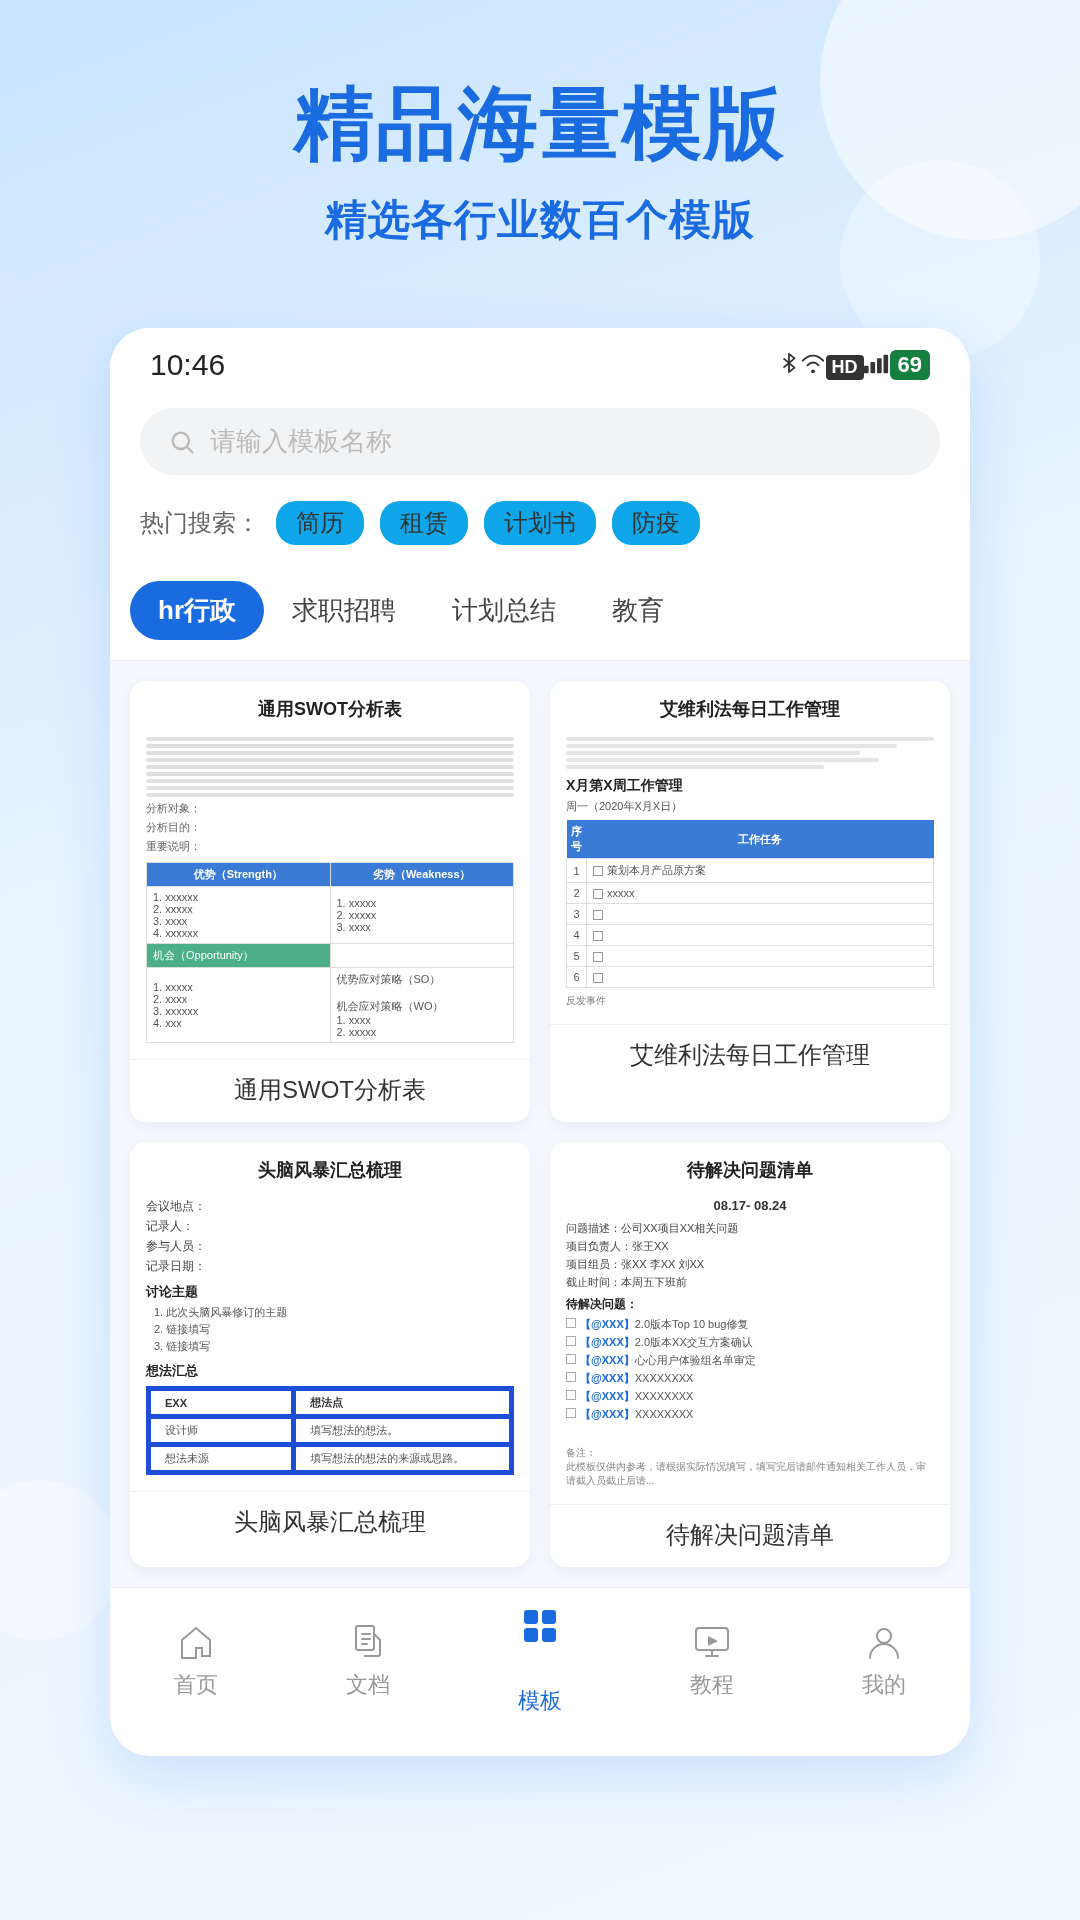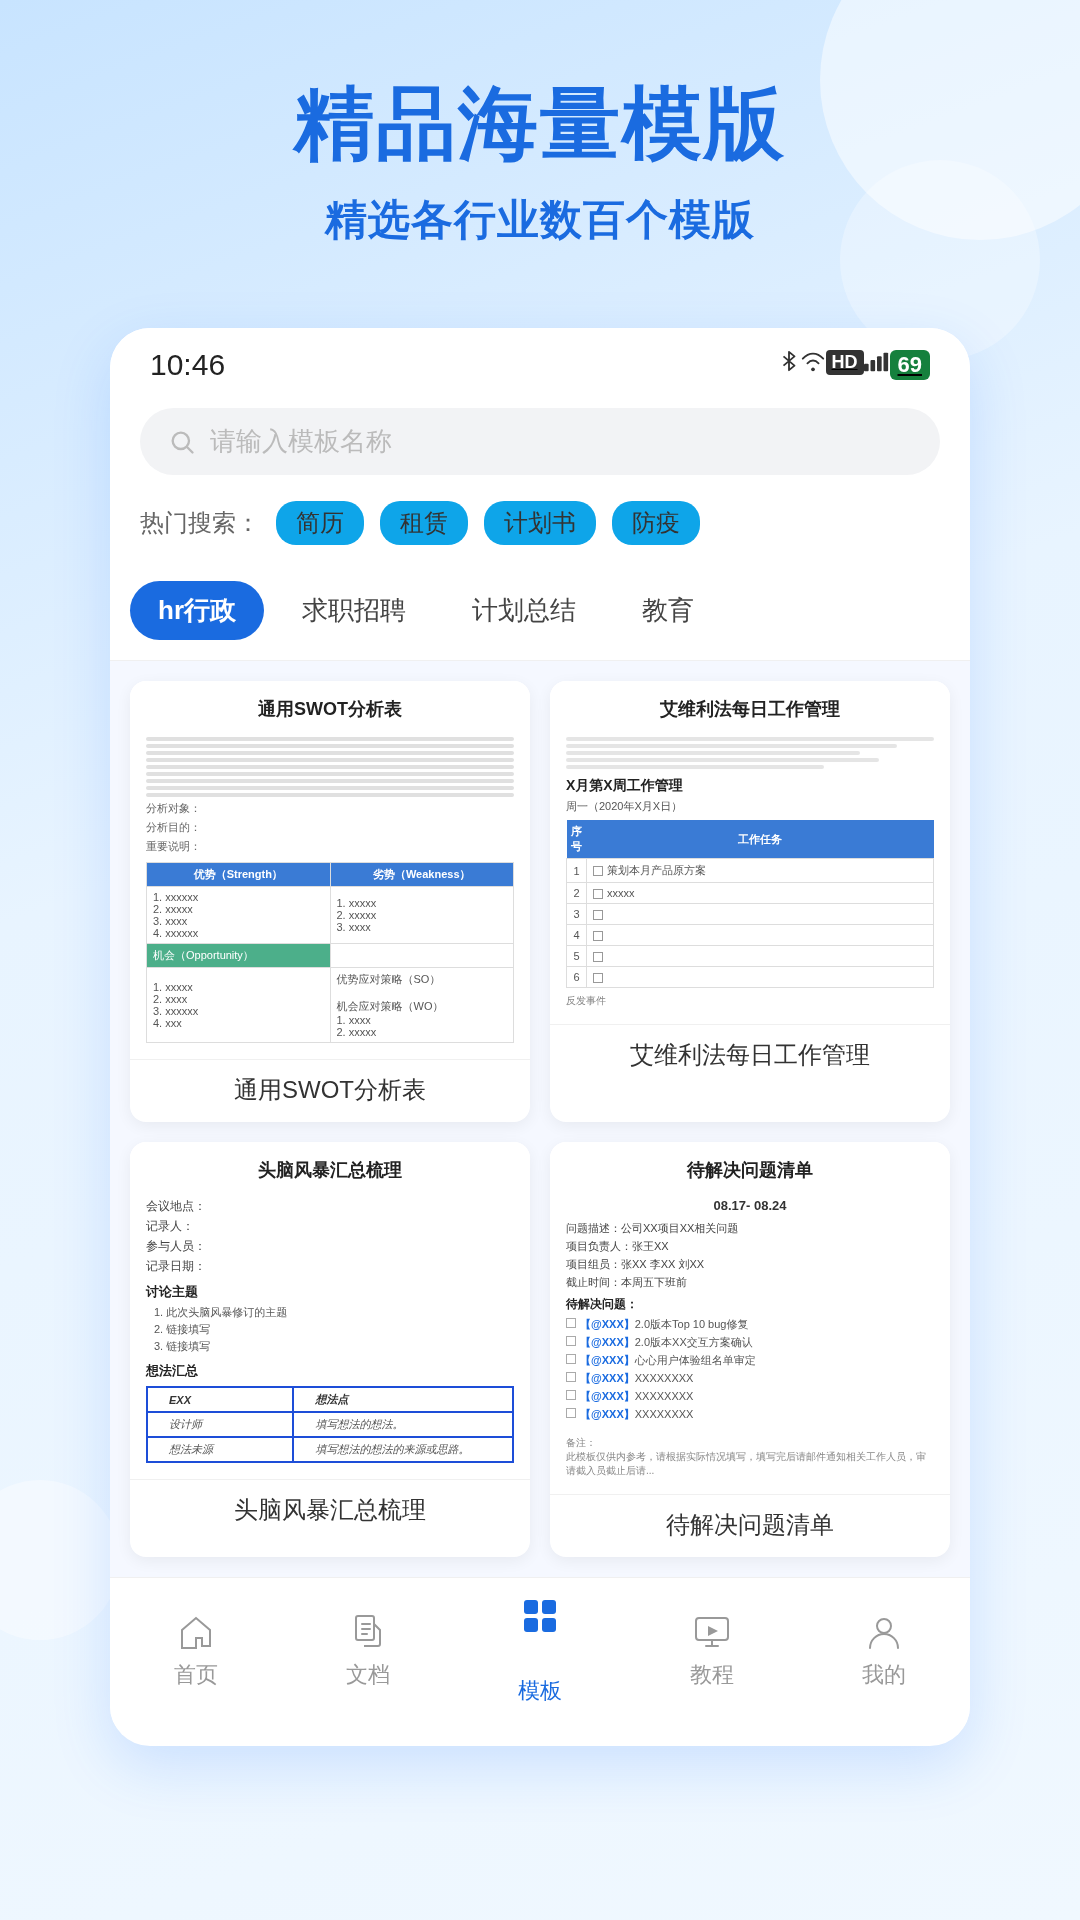--- a/index.html
+++ b/index.html
@@ -77,23 +77,22 @@
       padding: 20px 40px 10px;
       background: #fff;
     }
     .status-time {
       font-size: 30px;
       font-weight: 400;
       color: #222;
     }
     .status-icons {
       display: flex;
-      align-items: flex-start;
+      align-items: flex-end;
       gap: 0;
-      text-decoration: underline;
     }
     .status-icon {
       font-size: 22px;
       color: #333;
     }
     .status-battery {
       font-size: 22px;
       background: #15803d;
       color: #fff;
       padding: 2px 8px;
@@ -145,21 +144,20 @@
       border-radius: 20px;
       font-size: 24px;
       cursor: pointer;
     }
 
     
     .category-tabs {
       display: flex;
       align-items: center;
       padding: 20px 20px;
-      gap: 10px;
       border-bottom: 1px solid #f0f0f0;
       background: #fff;
       overflow-x: auto;
     }
     .category-tab {
       padding: 12px 28px;
       border-radius: 30px;
       font-size: 26px;
       white-space: nowrap;
       cursor: pointer;
@@ -317,24 +315,23 @@
       color: #555;
       margin: 2px 0 2px 8px;
     }
     .bs-table {
       width: 100%;
       border-collapse: collapse;
       margin-top: 6px;
       font-size: 11px;
     }
     .bs-table td {
-      border: 2px solid #1d4ed8;
-      padding: 4px 21px;
+      border: 5px solid #1d4ed8;
+      padding: 4px 14px;
       color: #555;
-      font-style: italic;
     }
 
     
     .todo-preview {
       font-size: 11px;
     }
     .todo-date {
       text-align: center;
       font-size: 13px;
       font-weight: 700;
@@ -367,21 +364,21 @@
       flex-shrink: 0;
       margin-top: 1px;
     }
     .todo-tag {
       color: #1a6be0;
       font-weight: 600;
     }
     .todo-note {
       font-size: 10px;
       color: #888;
-      margin-top: 14px;
+      margin-top: 24px;
       line-height: 1.4;
     }
 
     
     .bottom-nav {
       display: flex;
       justify-content: space-around;
       align-items: center;
       padding: 16px 0 20px;
       background: #fff;

